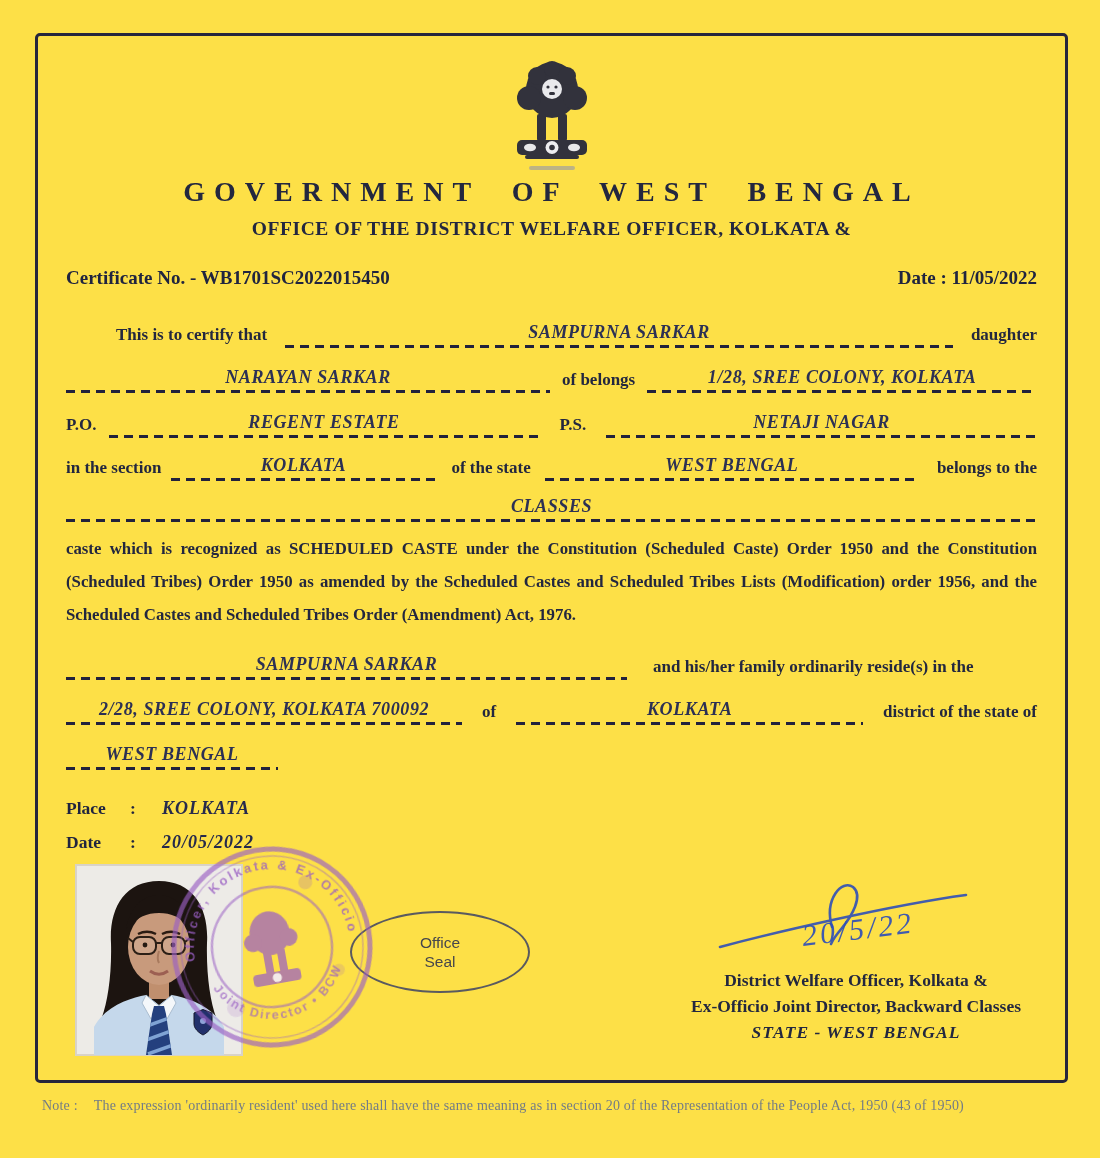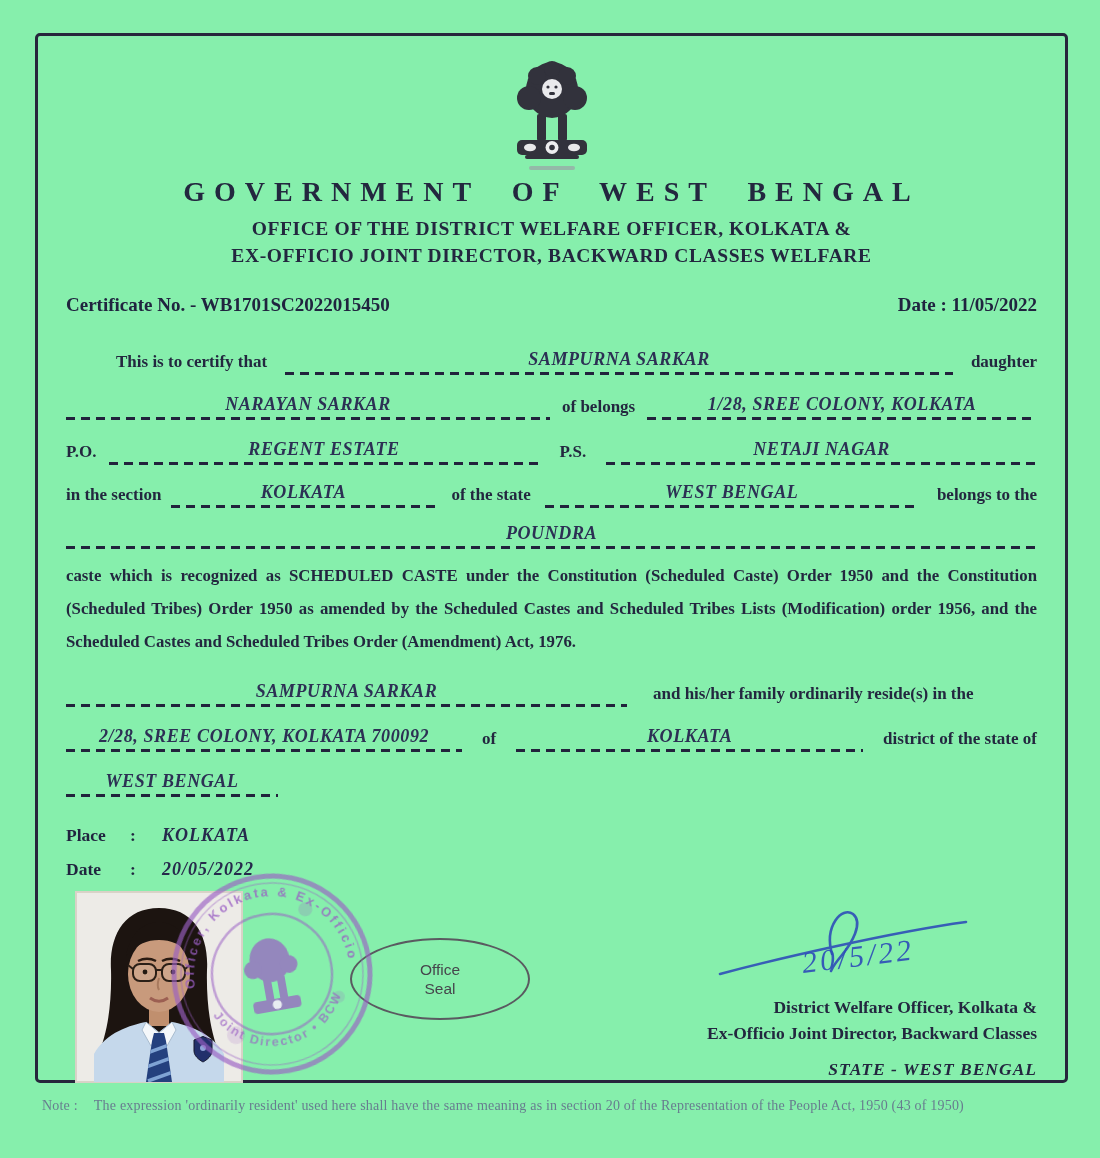--- a/index.html
+++ b/index.html
@@ -1,16 +1,16 @@
 <!DOCTYPE html>
 <html><head>
 <meta charset="utf-8">
 <style>
   html,body{margin:0;padding:0;background:#f6f5f2;}
-  .page{position:relative;width:1100px;height:1158px;background:#86efac;overflow:hidden;
+  .page{position:relative;width:1100px;height:1158px;background:#fde047;overflow:hidden;
         font-family:"Liberation Serif", serif;color:#20243f;}
   .cert{position:absolute;left:35px;top:33px;width:1033px;height:1050px;
         border:3px solid #26263c;border-radius:5px;box-sizing:border-box;
         padding:18px 28px 0 28px;}
   
   .emblem-wrap{text-align:center;margin-top:2px;}
   .emblem-wrap svg{filter:blur(.4px);}
   .emblem-caption{width:46px;height:4px;border-radius:2px;background:#9b9ba6;opacity:.65;margin:2px auto 0;}
   .govt{margin-top:6px;text-align:center;font-size:28px;font-weight:bold;letter-spacing:9px;word-spacing:16px;color:#23273f;}
   .office{margin-top:8px;text-align:center;font-size:19.5px;font-weight:bold;letter-spacing:.6px;color:#23273f;line-height:25px;}
@@ -46,23 +46,23 @@
   .sig-block{position:relative;margin-top:6px;height:205px;}
   .photo{position:absolute;left:10px;top:6px;width:166px;height:190px;z-index:2;
          box-shadow:0 0 0 1px #d8d2c6;background:#edebe7;}
   .stamp{position:absolute;left:100px;top:-18px;width:212px;height:212px;z-index:3;
          transform:rotate(-10deg);opacity:.9;filter:blur(.3px);}
   .oval-seal{position:absolute;left:284px;top:52px;width:176px;height:78px;z-index:1;
              border:2px solid #5a5a60;border-radius:50%;display:flex;flex-direction:column;
              justify-content:center;align-items:center;font-family:"Liberation Sans",sans-serif;
              font-size:15.5px;color:#46464c;line-height:19px;}
   .signature{position:absolute;left:648px;top:14px;width:260px;height:92px;z-index:2;}
-  .officer{position:absolute;right:0;top:108px;text-align:right;font-weight:bold;font-size:17.5px;
+  .officer{position:absolute;right:16px;top:108px;text-align:center;font-weight:bold;font-size:17.5px;
            line-height:26px;color:#23273f;}
-  .officer .st{font-style:italic;margin-top:10px;letter-spacing:1px;}
+  .officer .st{font-style:italic;margin-top:0;letter-spacing:1px;}
   
   .note{position:absolute;left:42px;top:1098px;width:1022px;display:flex;gap:16px;
         font-size:14px;color:#64718c;letter-spacing:.2px;white-space:nowrap;opacity:.9;}
 </style>
 </head>
 <body>
 
 <div class="page">
   <div class="cert">
 
@@ -89,21 +89,20 @@
         <circle cx="75" cy="91.5" r="6.5" fill="#ededf0"></circle>
         <circle cx="75" cy="91.5" r="2.8" fill="#32323c"></circle>
         <ellipse cx="53" cy="91.5" rx="6" ry="3.8" fill="#e8e8ea"></ellipse>
         <ellipse cx="97" cy="91.5" rx="6" ry="3.8" fill="#e8e8ea"></ellipse>
       </svg>
       <div class="emblem-caption"></div>
     </div>
 
     <div class="govt">GOVERNMENT OF WEST BENGAL</div>
     <div class="office">OFFICE OF THE DISTRICT WELFARE OFFICER, KOLKATA &amp;</div>
-    <div class="office office2">EX-OFFICIO JOINT DIRECTOR, BACKWARD CLASSES WELFARE</div>
 
 
     <div class="meta-row">
       <div>
         <span>Certificate No. -</span>
         <span>WB1701SC2022015450</span>
       </div>
       <div>
         <span>Date :</span>
         <span>11/05/2022</span>
@@ -132,21 +131,21 @@
 
     <div class="frow rowD">
       <div class="lbl">in the section</div>
       <div class="blank b1">KOLKATA</div>
       <div class="lbl">of the state</div>
       <div class="blank b2">WEST BENGAL</div>
       <div class="lbl">belongs to the</div>
     </div>
 
     <div class="frow rowE">
-      <div class="blank">POUNDRA</div>
+      <div class="blank">CLASSES</div>
     </div>
 
     <div class="para">caste which is recognized as SCHEDULED CASTE under the Constitution (Scheduled Caste) Order 1950 and the Constitution (Scheduled Tribes) Order 1950 as amended by the Scheduled Castes and Scheduled Tribes Lists (Modification) order 1956, and the Scheduled Castes and Scheduled Tribes Order (Amendment) Act, 1976.</div>
 
     <div class="frow rowF">
       <div class="blank b1">SAMPURNA SARKAR</div>
       <div class="lbl">and his/her family ordinarily reside(s) in the</div>
     </div>
 
     <div class="frow rowG">

